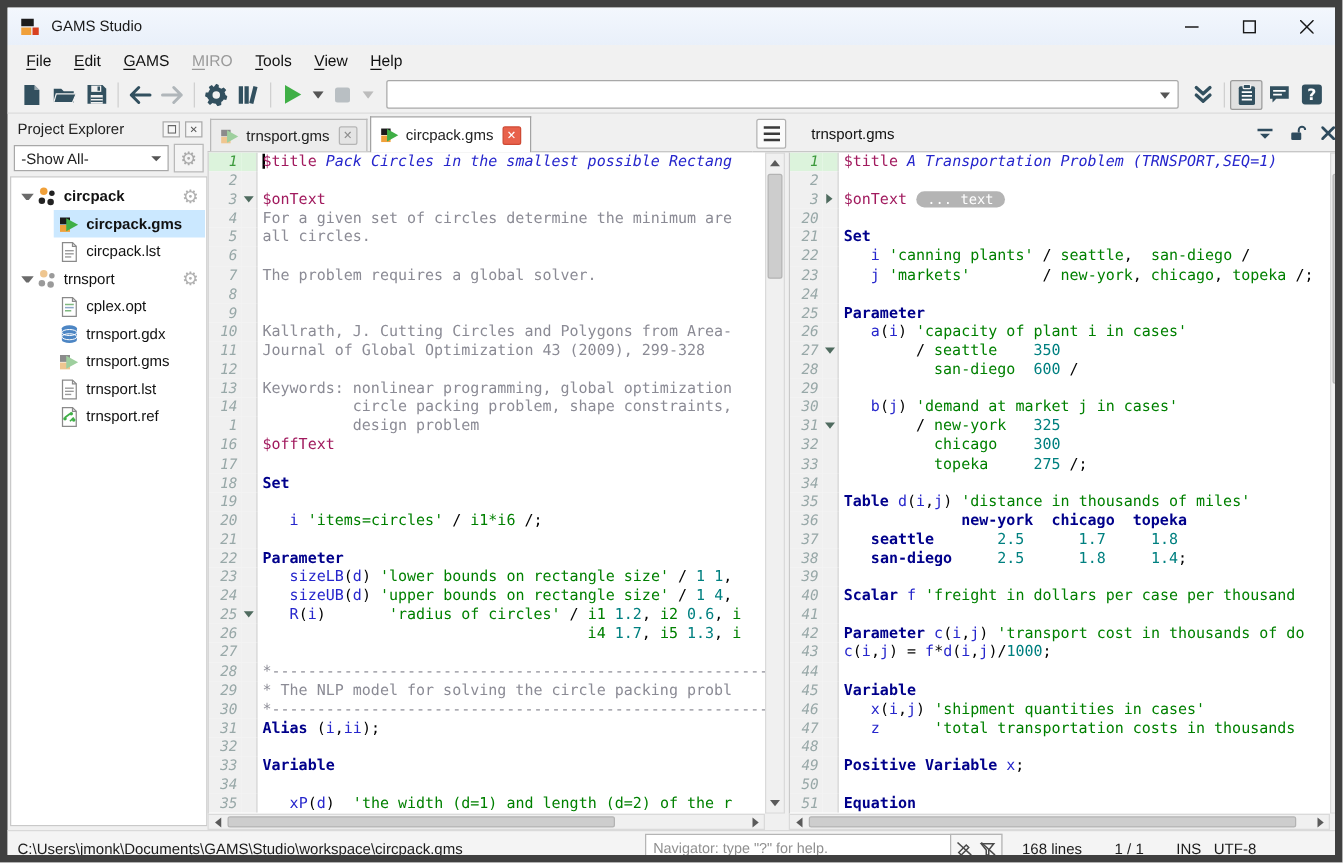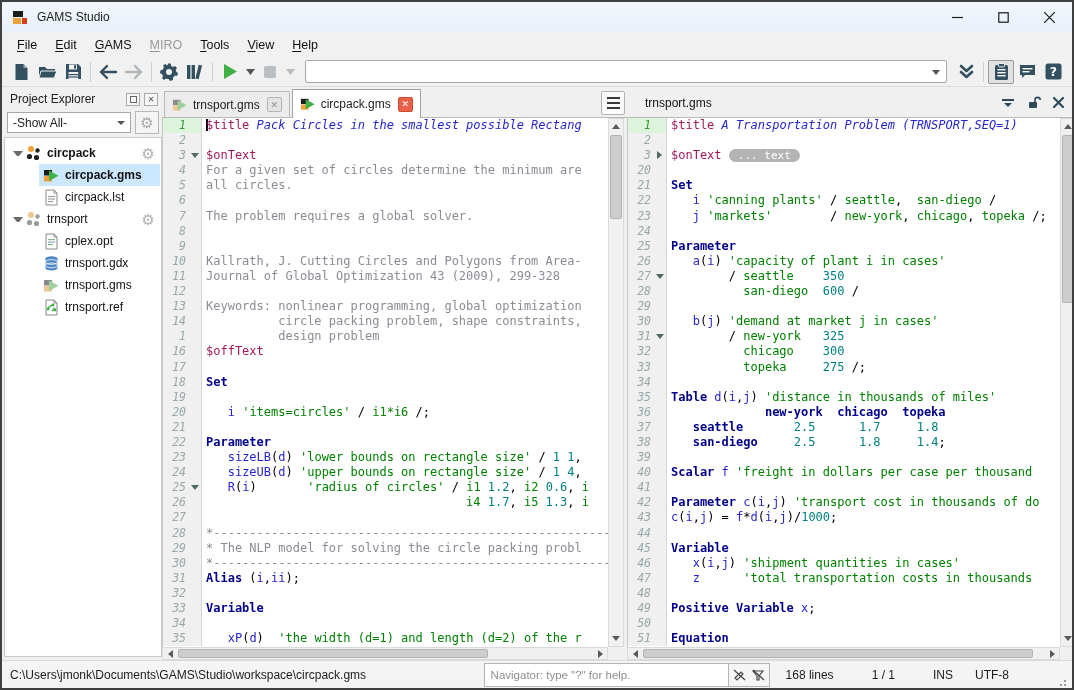--- a/index.html
+++ b/index.html
@@ -1,18 +1,18 @@
 <!DOCTYPE html>
 <html><head>
 <meta charset="utf-8">
 <style>
   * { margin:0; padding:0; box-sizing:border-box; }
   html,body { background:#c8c8c8; font-family:"Liberation Sans","DejaVu Sans",sans-serif; }
   .window { position:relative; width:1074px; height:690px; background:#f0f0f0;
-            border:2px solid #404040; overflow:hidden; }
+            border:6px solid #404040; overflow:hidden; }
 
   
   .titlebar { position:absolute; left:0; top:0; width:100%; height:30px;
               background:linear-gradient(#f3f7fd,#e9f0fa); display:flex; align-items:center; }
   .titlebar .app-icon { width:17px; height:17px; margin:0 8px 0 10px; }
   .titlebar .title { font-size:12px; color:#1a1a1a; }
   .win-controls { position:absolute; right:0; top:0; height:30px; display:flex; }
   .win-btn { width:46px; height:30px; display:flex; align-items:center; justify-content:center; cursor:default; }
   .win-btn svg { display:block; }
 
@@ -127,21 +127,21 @@
   
   .statusbar { position:absolute; left:0; top:658px; width:100%; height:32px; background:#f4f4f4;
                border-top:1px solid #d9d9d9; border-bottom:3px solid #20262b; display:flex; align-items:center;
                font-size:12px; color:#1c1c1c; }
   .sb-path { margin-left:8px; flex:1; white-space:nowrap; overflow:hidden; }
   .nav-box { width:286px; height:24px; background:#fff; border:1px solid #b5b5b5; display:flex;
              align-items:center; margin-right:16px; }
   .nav-box .ph { flex:1; color:#8f8f8f; font-size:11.5px; padding-left:6px; white-space:nowrap; overflow:hidden; }
   .nav-icons { height:24px; border:1px solid #b5b5b5; margin:-1px; background:#f6f6f6;
                display:flex; align-items:center; padding:0 3px; gap:2px; }
-  .sb-right { display:flex; align-items:center; gap:12px; }
+  .sb-right { display:flex; align-items:center; gap:0; }
   .sb-item { margin-right:26px; white-space:nowrap; }
   .grip { width:10px; height:10px; margin:14px 3px 0 0; background:
           radial-gradient(circle at 2px 8px,#9a9a9a 1px,transparent 1.4px),
           radial-gradient(circle at 6px 8px,#9a9a9a 1px,transparent 1.4px),
           radial-gradient(circle at 6px 4px,#9a9a9a 1px,transparent 1.4px); }
 </style>
 </head>
 <body>
 
 <div class="window">
@@ -399,20 +399,30 @@
             </svg></span>
           <span class="tlabel">trnsport.gdx</span>
         </div>
         <div class="tree-row l1">
           <span class="ticon"><svg viewBox="0 0 17 17">
               <rect x="1" y="3" width="8" height="5.5" fill="#8b8b8b"></rect>
               <rect x="1" y="9" width="8" height="5.5" fill="#efc690"></rect>
               <path d="M6,3.5 L15.5,8.7 L6,14 Z" fill="#9ecf9e"></path>
             </svg></span>
           <span class="tlabel">trnsport.gms</span>
+        </div>
+        <div class="tree-row l1">
+          <span class="ticon"><svg viewBox="0 0 17 17">
+              <path d="M3,1 L11,1 L14,4 L14,16 L3,16 Z" fill="#fff" stroke="#8a8a8a"></path>
+              <path d="M11,1 L11,4 L14,4" fill="none" stroke="#8a8a8a"></path>
+              <rect x="5" y="7" width="7" height="1.1" fill="#9a9a9a"></rect>
+              <rect x="5" y="9.5" width="7" height="1.1" fill="#9a9a9a"></rect>
+              <rect x="5" y="12" width="5" height="1.1" fill="#9a9a9a"></rect>
+            </svg></span>
+          <span class="tlabel">trnsport.lst</span>
         </div>
         <div class="tree-row l1">
           <span class="ticon"><svg viewBox="0 0 17 17">
               <path d="M3,1 L11,1 L14,4 L14,16 L3,16 Z" fill="#fff" stroke="#8a8a8a"></path>
               <path d="M11,1 L11,4 L14,4" fill="none" stroke="#8a8a8a"></path>
               <path d="M5,9 L9,6 M9,12 L12,9" stroke="#3faf46" stroke-width="1.4"></path>
               <circle cx="5" cy="10" r="1.4" fill="#3faf46"></circle>
               <circle cx="10" cy="6" r="1.4" fill="#3faf46"></circle>
               <circle cx="12" cy="11" r="1.4" fill="#3faf46"></circle>
             </svg></span>

